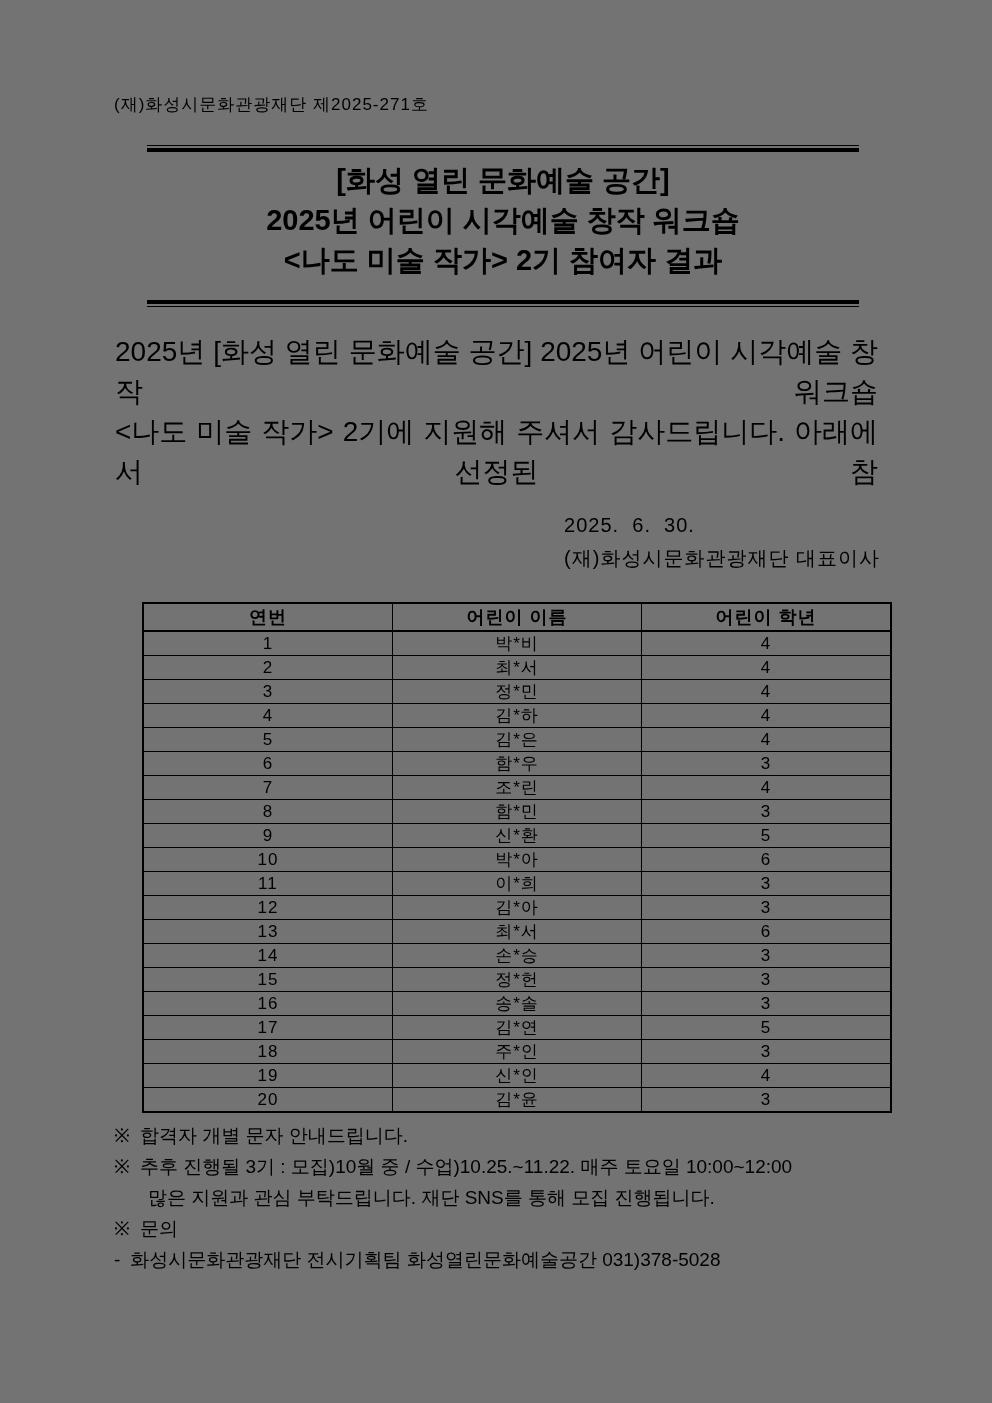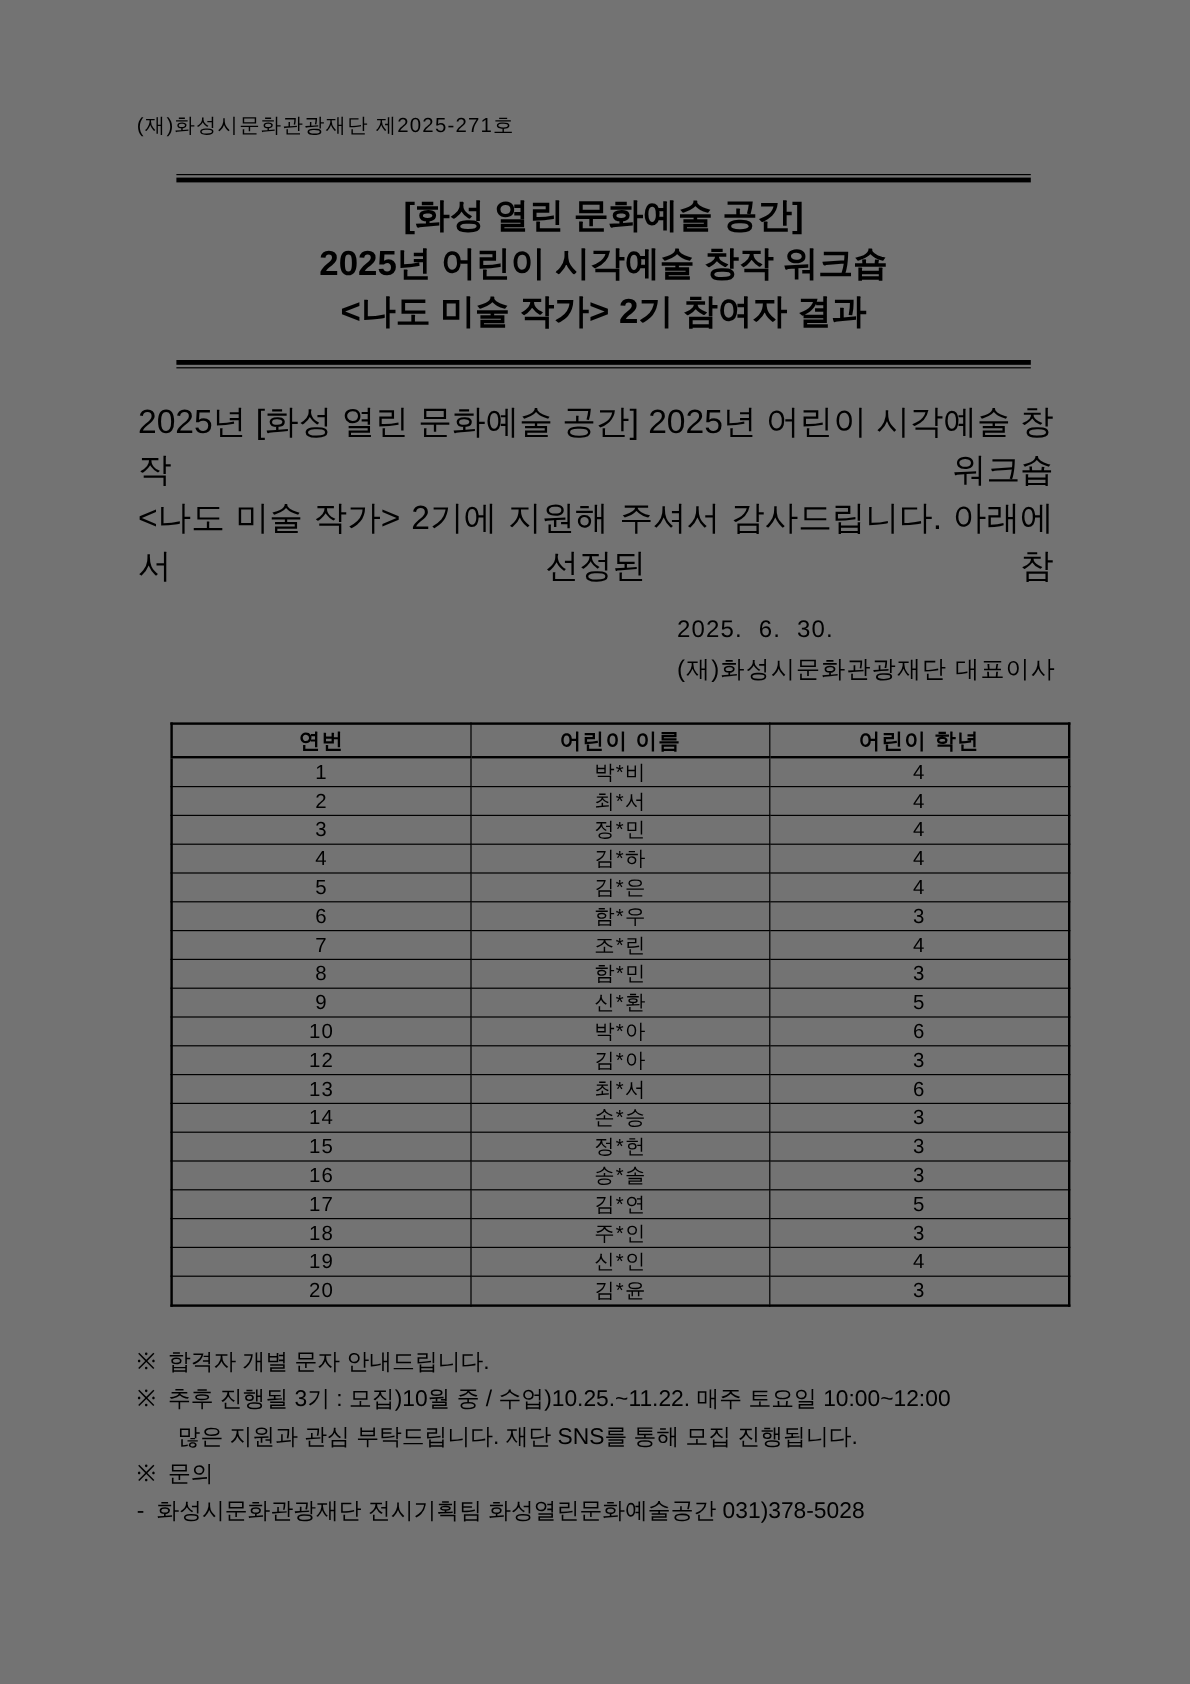--- a/index.html
+++ b/index.html
@@ -205,20 +205,25 @@
             <td>9</td>
             <td>신*환</td>
             <td>5</td>
           </tr>
           <tr>
             <td>10</td>
             <td>박*아</td>
             <td>6</td>
           </tr>
           <tr>
+            <td>11</td>
+            <td>이*희</td>
+            <td>3</td>
+          </tr>
+          <tr>
             <td>12</td>
             <td>김*아</td>
             <td>3</td>
           </tr>
           <tr>
             <td>13</td>
             <td>최*서</td>
             <td>6</td>
           </tr>
           <tr>

